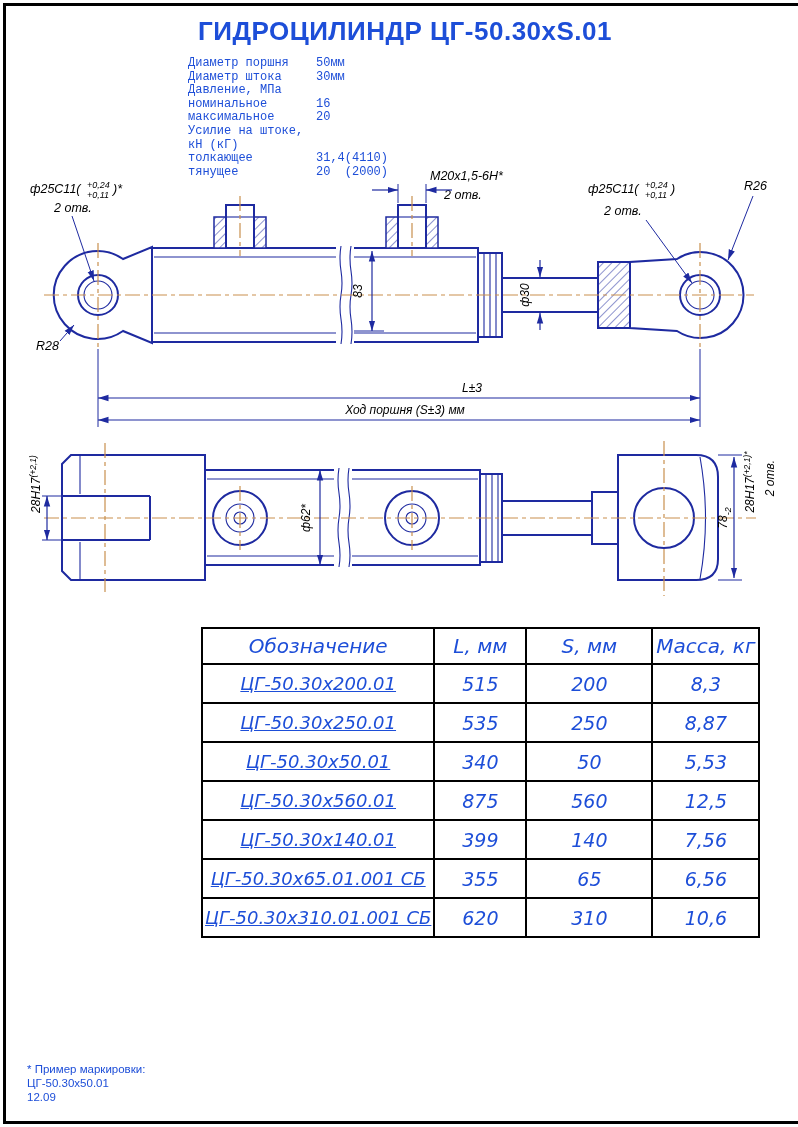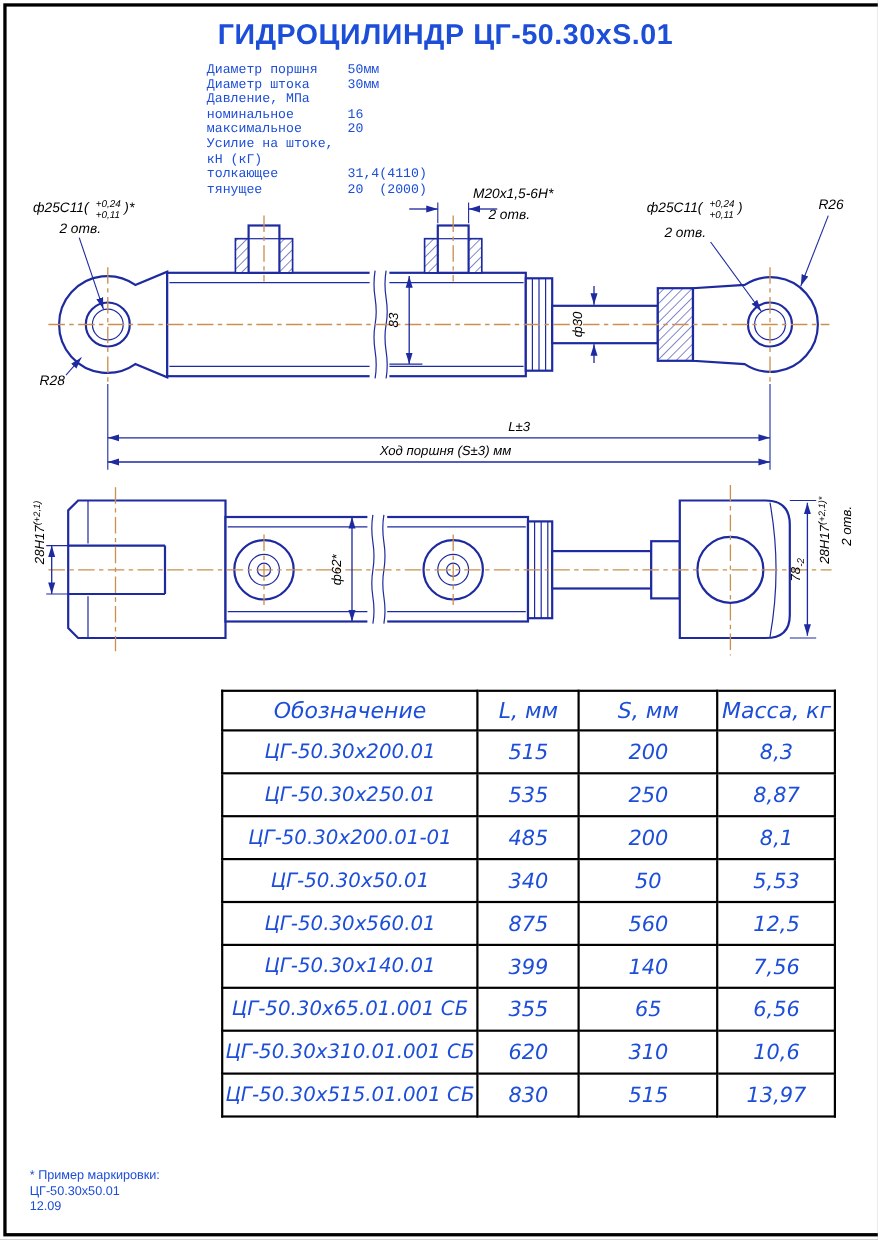--- a/index.html
+++ b/index.html
@@ -23,21 +23,21 @@
   text{font-family:"Liberation Sans",sans-serif;fill:#000;}
   .lbl{font-size:12.5px;font-style:italic;}
   .lbl-s{font-size:9px;font-style:italic;}
   .rot{font-size:12px;font-style:italic;}
   .tbl{position:absolute;left:201px;top:612px;border-collapse:collapse;table-layout:fixed;
        font-style:italic;font-family:"DejaVu Sans",sans-serif;margin-top:15px;}
   .tbl th,.tbl td{border:2px solid #000;text-align:center;vertical-align:middle;
        padding:0 2px;white-space:nowrap;overflow:hidden;}
   .tbl th{height:34px;font-size:20px;font-weight:normal;}
   .tbl td{height:37px;font-size:19px;}
-  .tbl td.c-name{font-size:18px;}
+  .tbl td.c-name{font-size:18px;text-decoration:underline;}
   .footnote{position:absolute;left:27px;top:1062px;font-size:11.5px;line-height:14px;}
 </style>
 </head>
 <body>
 
 <div class="page">
   <div class="frame"></div>
 
   <div class="title">ГИДРОЦИЛИНДР  ЦГ-50.30xS.01</div>
 
@@ -255,26 +255,20 @@
           <td>200</td>
           <td>8,3</td>
         </tr>
     <tr>
           <td class="c-name">ЦГ-50.30х250.01</td>
           <td>535</td>
           <td>250</td>
           <td>8,87</td>
         </tr>
     <tr>
-          <td class="c-name">ЦГ-50.30х200.01-01</td>
-          <td>485</td>
-          <td>200</td>
-          <td>8,1</td>
-        </tr>
-    <tr>
           <td class="c-name">ЦГ-50.30х50.01</td>
           <td>340</td>
           <td>50</td>
           <td>5,53</td>
         </tr>
     <tr>
           <td class="c-name">ЦГ-50.30х560.01</td>
           <td>875</td>
           <td>560</td>
           <td>12,5</td>
@@ -289,26 +283,20 @@
           <td class="c-name">ЦГ-50.30х65.01.001 СБ</td>
           <td>355</td>
           <td>65</td>
           <td>6,56</td>
         </tr>
     <tr>
           <td class="c-name">ЦГ-50.30х310.01.001 СБ</td>
           <td>620</td>
           <td>310</td>
           <td>10,6</td>
-        </tr>
-    <tr>
-          <td class="c-name">ЦГ-50.30х515.01.001 СБ</td>
-          <td>830</td>
-          <td>515</td>
-          <td>13,97</td>
         </tr>
   </tbody>
     </table>
 
   <div class="footnote">
     <div>* Пример маркировки:</div>
     <div>ЦГ-50.30х50.01</div>
     <div>12.09</div>
   </div>
 </div>

